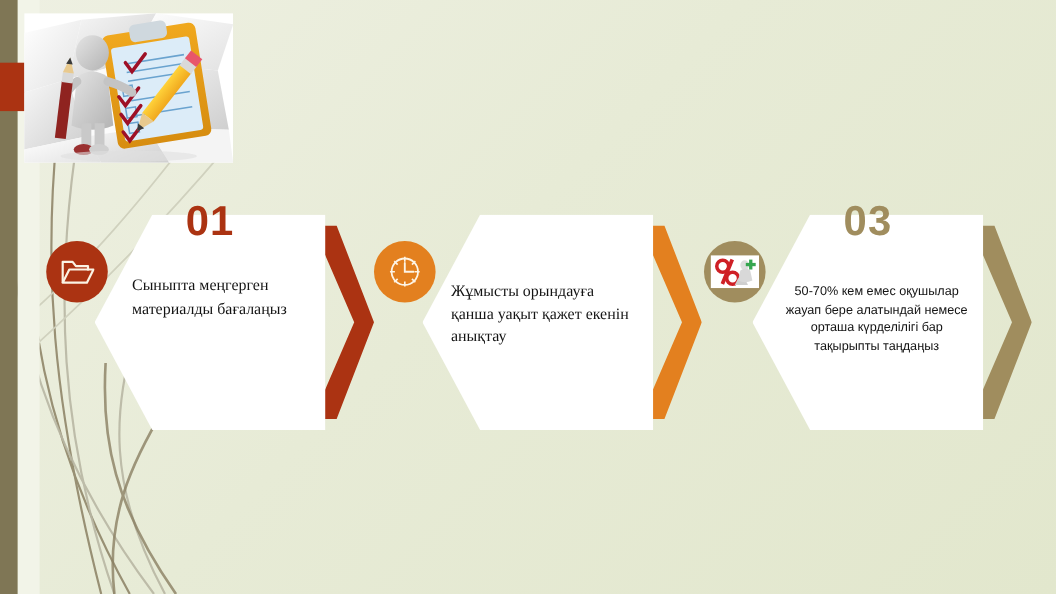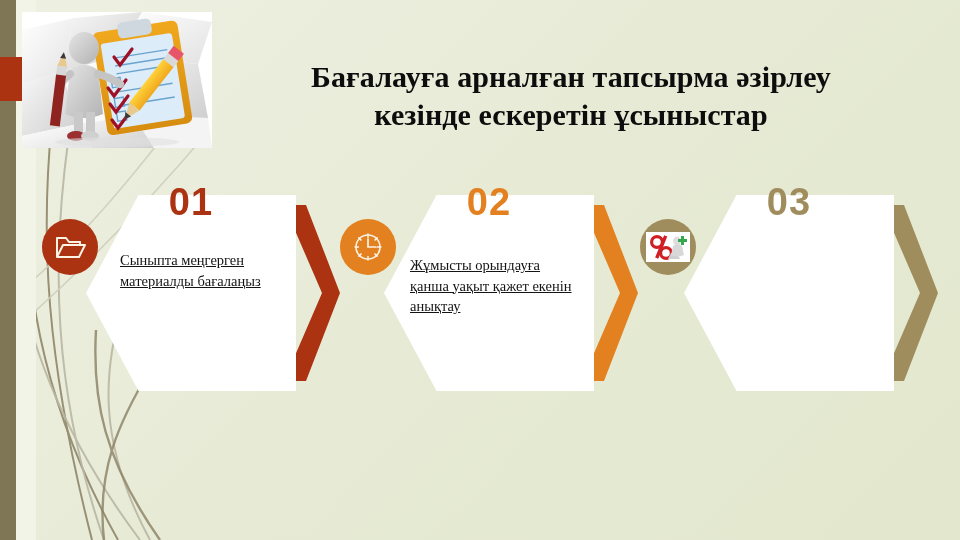--- a/index.html
+++ b/index.html
@@ -123,21 +123,20 @@
   }
   .body-txt {
     position: absolute;
     left: 34px;
     right: 6px;
     top: 55px;
     font-family: "Liberation Serif", serif;
     font-size: 14.5px;
     line-height: 1.42;
     color: #141414;
-    text-decoration: underline;
   }
   .body-txt.sans {
     font-family: "Liberation Sans", sans-serif;
     font-size: 11.5px;
     line-height: 1.45;
     text-align: center;
     left: 26px;
     right: 10px;
     top: 62px;
   }
@@ -260,24 +259,20 @@
 
     <g transform="rotate(7 36 88)">
       <rect x="31" y="62" width="10" height="52" fill="#8f2320"></rect>
       <rect x="31" y="54" width="10" height="9" fill="#d8d8d8"></rect>
       <polygon points="31,54 41,54 36,40" fill="#e8c98e"></polygon>
       <polygon points="33,46 39,46 36,40" fill="#3a3a3a"></polygon>
     </g>
     <ellipse cx="95" cy="130" rx="62" ry="5" fill="#dfdfdf" opacity="0.6"></ellipse>
   </svg>
 
-  <div class="title">
-    <div>Бағалауға арналған тапсырма әзірлеу</div>
-    <div>кезінде ескеретін ұсыныстар</div>
-  </div>
 
   <div class="cards">
 
     <div class="card" id="card-1">
       <svg class="chev" viewBox="0 0 58 176">
         <polygon points="2,0 40,88 2,176 24,176 58,88 24,0" fill="#ab3312"></polygon>
       </svg>
       <div class="hex"></div>
       <div class="num" style="color:#ab3312">01</div>
       <div class="badge" style="background:#ab3312">
@@ -287,21 +282,20 @@
         </svg>
       </div>
       <div class="body-txt">Сыныпта меңгерген материалды бағалаңыз</div>
     </div>
 
     <div class="card" id="card-2">
       <svg class="chev" viewBox="0 0 58 176">
         <polygon points="2,0 40,88 2,176 24,176 58,88 24,0" fill="#e3801f"></polygon>
       </svg>
       <div class="hex"></div>
-      <div class="num" style="color:#e3801f">02</div>
       <div class="badge" style="background:#e3801f">
         <svg width="34" height="34" viewBox="0 0 34 34" fill="none" stroke="#fdf4e6" stroke-width="1.6">
           <circle cx="17" cy="17" r="12"></circle>
           <g stroke-width="1.5">
             <line x1="17" y1="3.5" x2="17" y2="8"></line>
             <line x1="17" y1="26" x2="17" y2="30.5"></line>
             <line x1="3.5" y1="17" x2="8" y2="17"></line>
             <line x1="26" y1="17" x2="30.5" y2="17"></line>
             <line x1="7.4" y1="7.4" x2="10.5" y2="10.5"></line>
             <line x1="23.5" y1="23.5" x2="26.6" y2="26.6"></line>
@@ -332,16 +326,17 @@
             <polygon points="22,27 34,27 31,21 25,21"></polygon>
             <ellipse cx="31" cy="9" rx="4" ry="4.4" fill="#dedede"></ellipse>
             <path d="M27 14 q5 -4 9 0 l2 9 q-7 3 -13 0 z" fill="#d8d8d8"></path>
           </g>
           <g fill="#36a64f">
             <rect x="35" y="4" width="3" height="9"></rect>
             <rect x="32" y="7" width="9" height="3"></rect>
           </g>
         </svg>
       </div>
+      <div class="body-txt sans">50-70% кем емес оқушылар жауап бере алатындай немесе орташа күрделілігі бар тақырыпты таңдаңыз</div>
     </div>
 
   </div>
 </div>
 
 </body></html>

